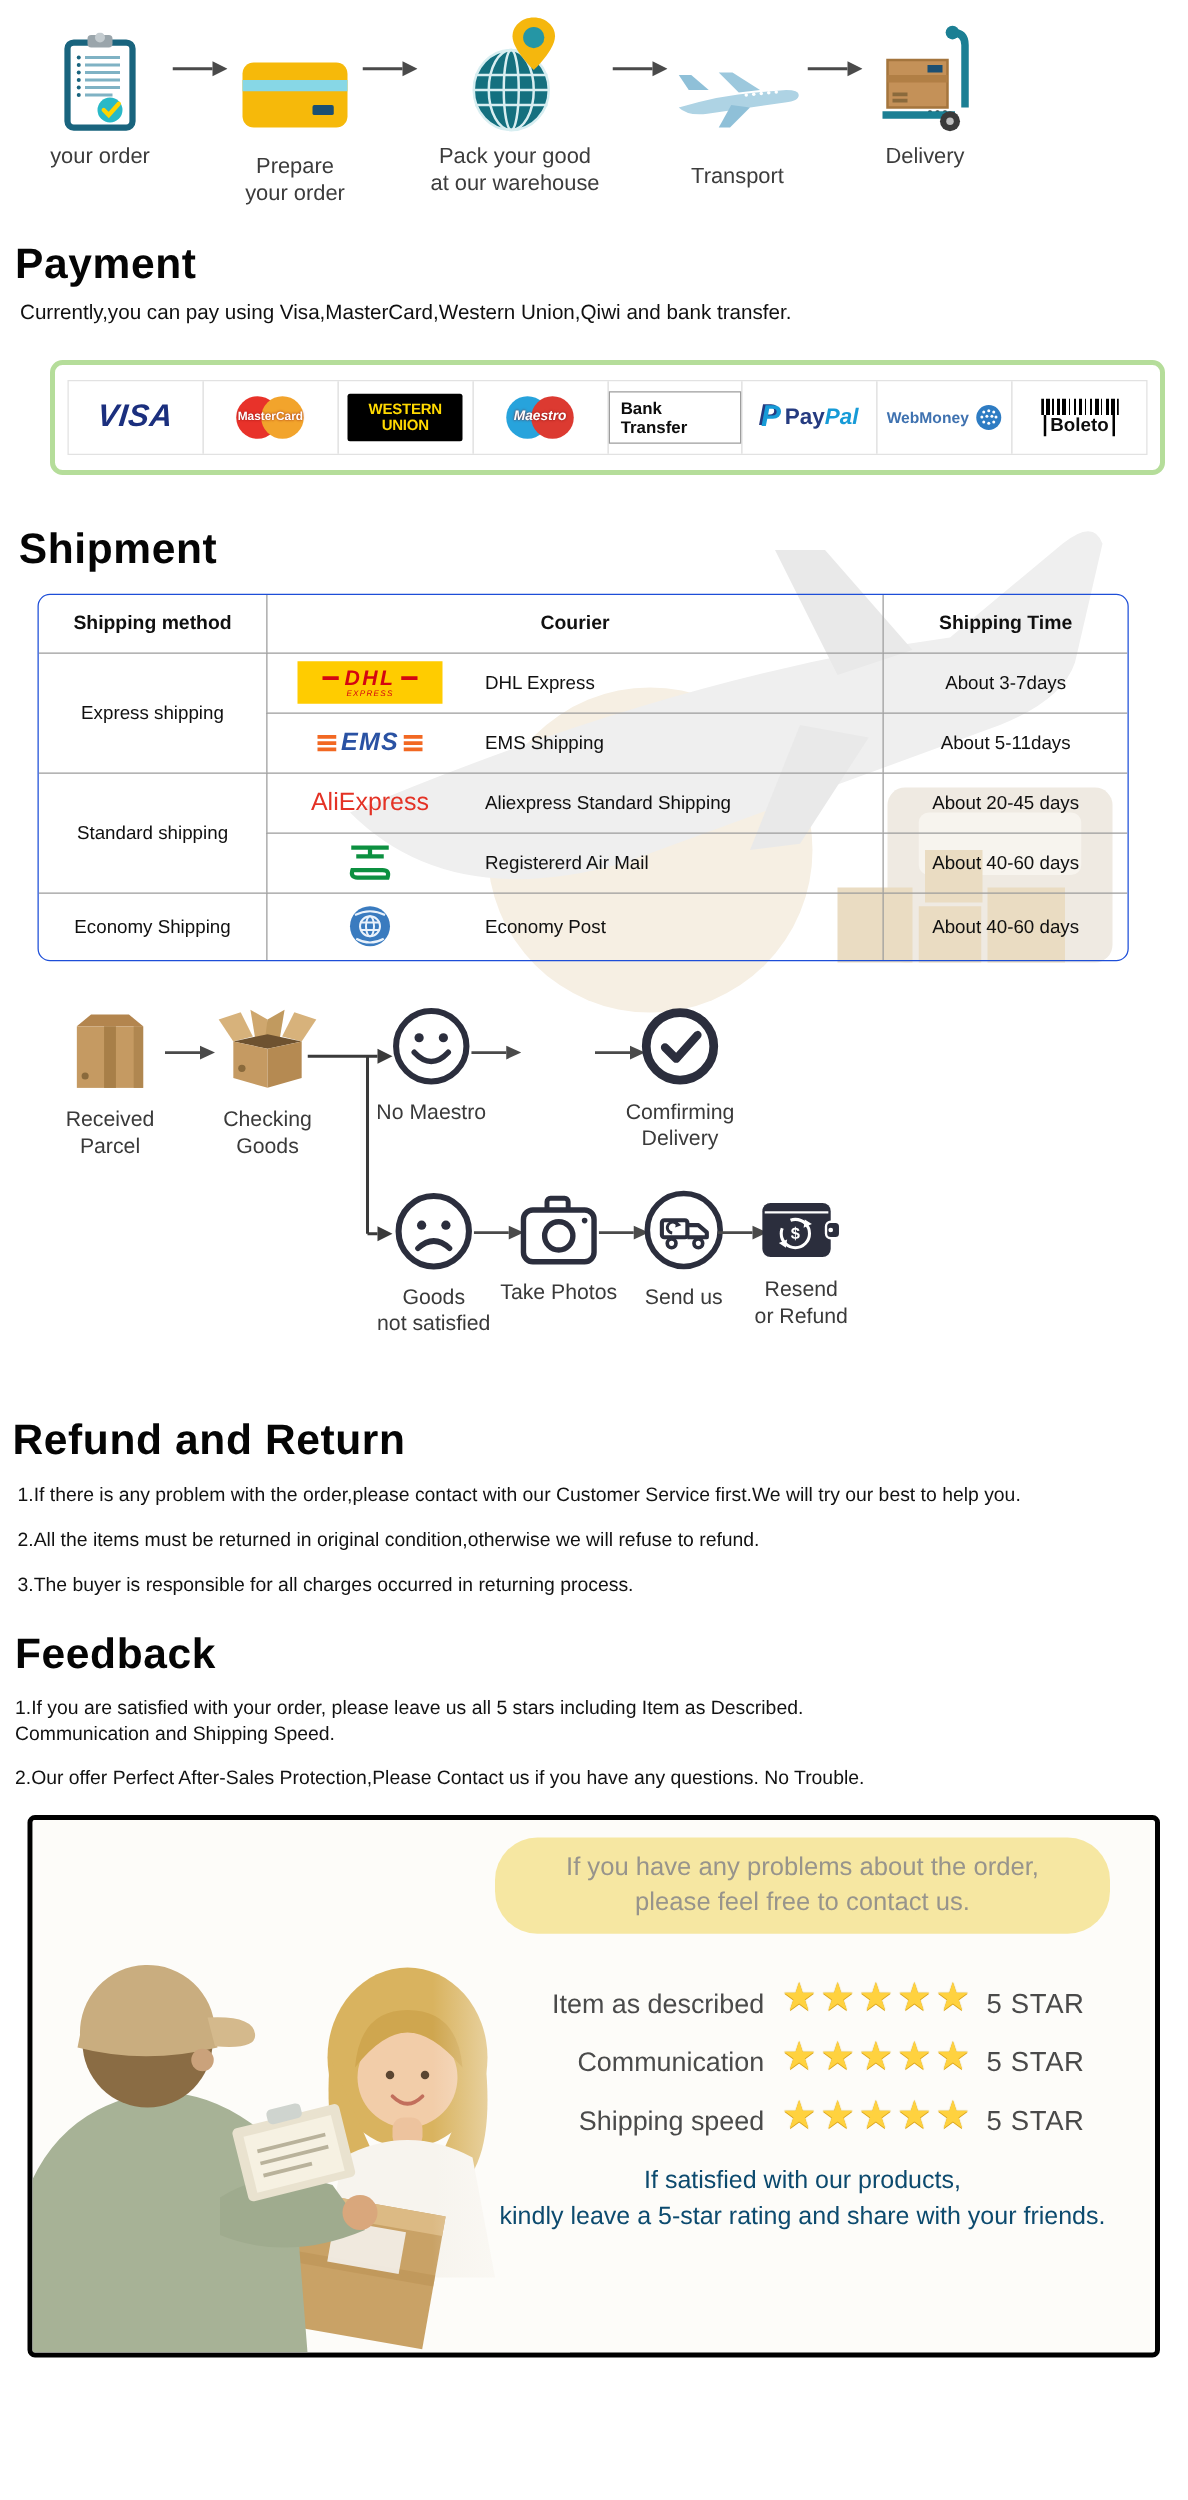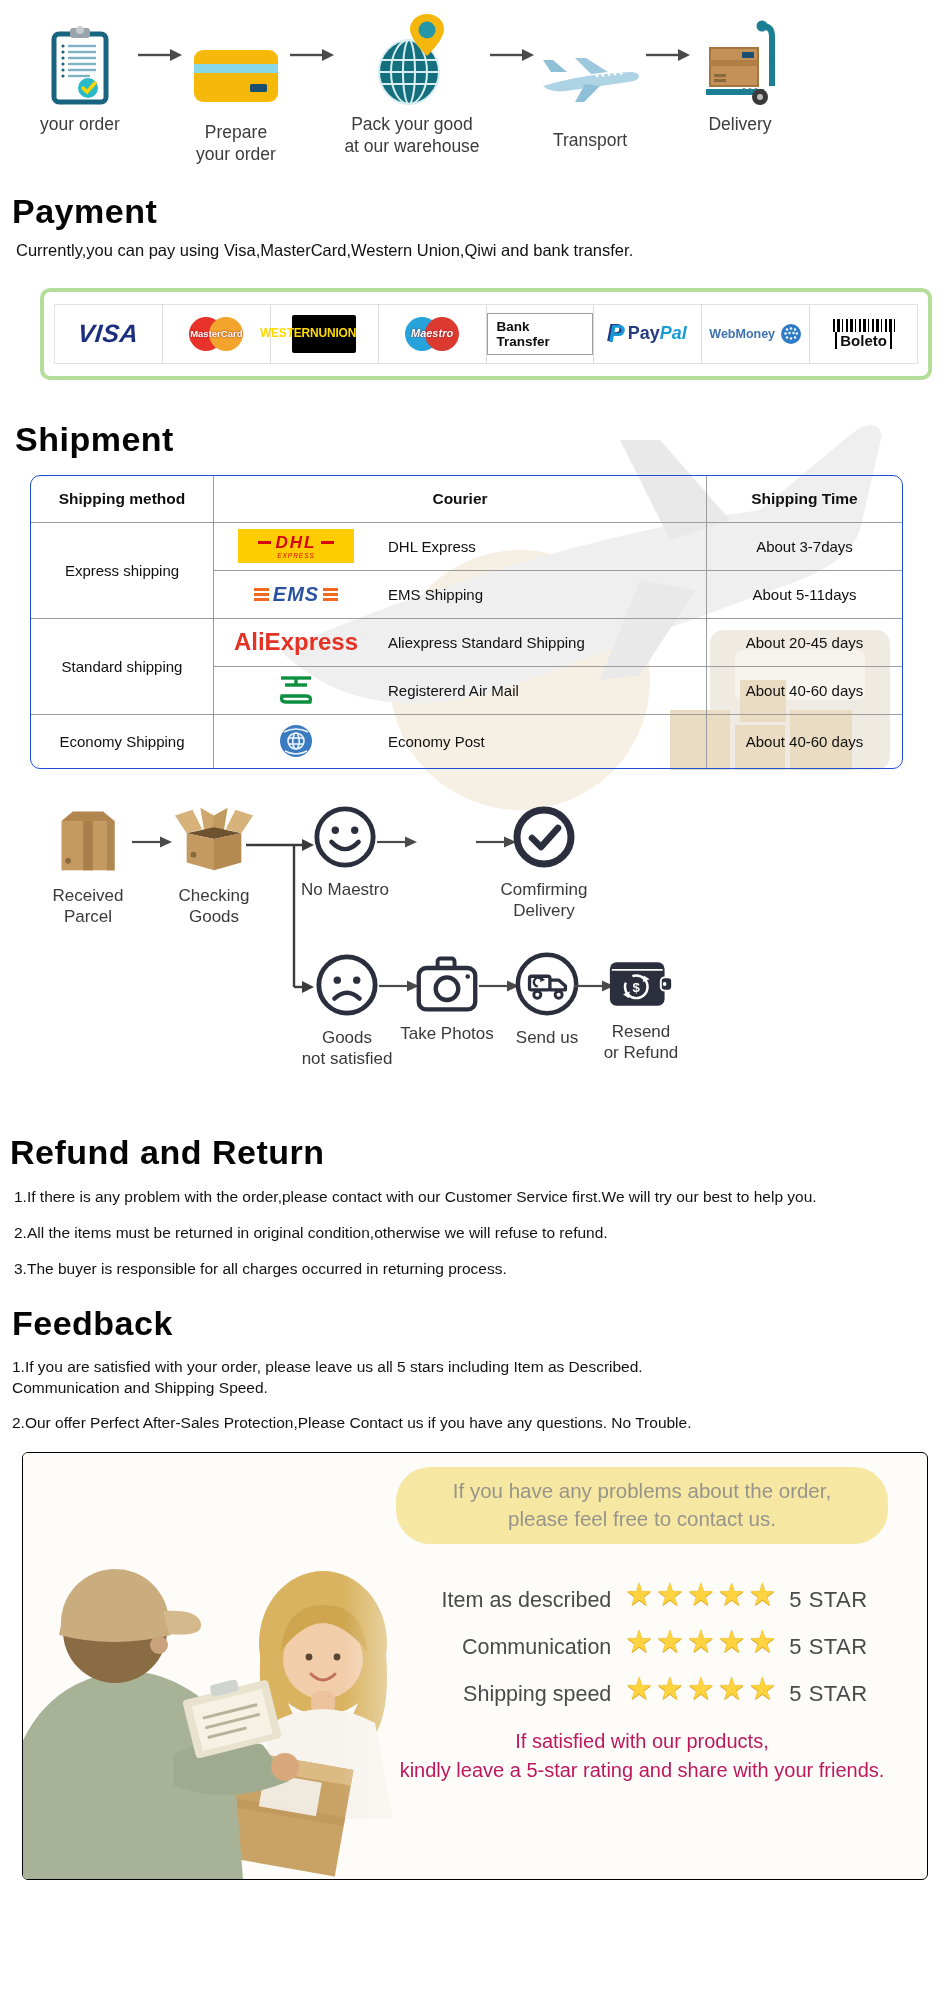--- a/index.html
+++ b/index.html
@@ -24,21 +24,21 @@
   .pay-cell{flex:1;display:flex;align-items:center;justify-content:center;border-right:1px solid #dcdcdc;position:relative;}
   .pay-cell:last-child{border-right:none;}
   .visa{font-style:italic;font-weight:800;font-size:25px;color:#1b2f7e;letter-spacing:.5px;transform:skewX(-6deg);}
   .mcwrap{position:relative;width:66px;height:40px;}
   .mc-red{position:absolute;left:6px;top:3px;width:34px;height:34px;border-radius:50%;background:#e8322a;}
   .mc-org{position:absolute;right:6px;top:3px;width:34px;height:34px;border-radius:50%;background:#f2a42c;}
   .mc-txt{position:absolute;left:0;right:0;top:14px;text-align:center;color:#fff;font-size:9.5px;font-weight:700;text-shadow:0 0 2px #8d1212;}
   .ms-blu{position:absolute;left:6px;top:3px;width:34px;height:34px;border-radius:50%;background:#27a3dc;}
   .ms-red{position:absolute;right:6px;top:3px;width:34px;height:34px;border-radius:50%;background:#dc3a31;}
   .ms-txt{position:absolute;left:0;right:0;top:13px;text-align:center;color:#fff;font-size:11px;font-weight:700;font-style:italic;text-shadow:0 0 2px #7c1010;}
-  .wu{background:#000;border-radius:2px;width:64px;height:38px;display:flex;flex-direction:row;align-items:center;justify-content:flex-end;line-height:1.05;}
+  .wu{background:#000;border-radius:2px;width:92px;height:38px;display:flex;flex-direction:column;align-items:center;justify-content:center;line-height:1.05;}
   .wu span{color:#ffd900;font-weight:800;font-size:12px;letter-spacing:-.2px;}
   .bank{border:1px solid #9d9d9d;padding:5px 9px;font-weight:700;font-size:13.5px;color:#0d0d0d;background:#fff;}
   .pp{display:flex;align-items:center;}
   .pp-p{font-style:italic;font-weight:800;font-size:24px;color:#179bd7;text-shadow:-2px -1px 0 #253b80;margin-right:3px;}
   .pp-pay{font-weight:800;font-size:18px;color:#253b80;text-align:right;}
   .pp-pal{font-style:italic;font-weight:800;font-size:18px;color:#179bd7;}
   .wm{display:flex;align-items:center;gap:5px;}
   .wm-txt{color:#3f72b0;font-weight:700;font-size:12.5px;}
   .boleto{display:flex;flex-direction:column;align-items:center;}
   .bol-bars{width:62px;height:13px;background:repeating-linear-gradient(90deg,#000 0 2px,#fff 2px 4px,#000 4px 7px,#fff 7px 9px,#000 9px 10px,#fff 10px 13px);}
@@ -59,44 +59,44 @@
   .time{justify-content:center;font-size:15px;}
   .dhl{width:116px;height:34px;background:#ffcc00;display:flex;flex-direction:column;align-items:center;justify-content:center;line-height:1;}
   .dhl-row{display:flex;align-items:center;gap:5px;}
   .dhl-row i{display:block;width:13px;height:3px;background:#d40511;}
   .dhl-txt{color:#d40511;font-weight:800;font-style:italic;font-size:17px;letter-spacing:2px;}
   .dhl-sub{color:#d40511;font-style:italic;font-size:6.5px;letter-spacing:1px;margin-top:2px;}
   .ems{display:flex;align-items:center;gap:4px;}
   .ems-st{display:flex;flex-direction:column;gap:2px;}
   .ems-st i{display:block;width:15px;height:3px;background:#f26822;}
   .ems-txt{color:#2a52a3;font-weight:800;font-style:italic;font-size:20px;letter-spacing:1px;}
-  .alix{color:#e43225;font-weight:700;font-size:24px;}
+  .alix{color:#e43225;font-weight:400;font-size:20px;}
 
   
   .flow{position:relative;height:286px;margin-top:34px;}
   .fitem{position:absolute;width:110px;display:flex;flex-direction:column;align-items:center;gap:8px;text-align:center;}
   .flabel{font-size:17px;color:#3a3a3a;line-height:1.25;}
   .farrow{position:absolute;}
 
   
   #ref-title{margin:44px 0 10px 10px;}
   .rr-item{margin:15px 0 0 14px;font-size:15.5px;color:#121212;line-height:1.35;}
   #fb-title{margin:24px 0 6px 12px;}
   .fb-item{margin:13px 0 0 12px;font-size:15.5px;color:#121212;line-height:1.4;}
 
-  .card{position:relative;margin:18px 22px 0;height:426px;border:1px solid #000000;border-radius:6px;overflow:hidden;background:#fdfcf9;}
+  .card{position:relative;margin:18px 22px 0;height:426px;border:4px solid #000000;border-radius:6px;overflow:hidden;background:#fdfcf9;}
   .photo{position:absolute;left:0;top:0;}
   .card-content{position:absolute;left:350px;right:16px;top:14px;display:flex;flex-direction:column;align-items:center;}
   .bubble{background:#f6e7a2;border-radius:34px;padding:10px 26px;text-align:center;color:#97948c;font-size:20.5px;line-height:1.4;width:440px;}
   .ratings{margin-top:22px;width:100%;}
   .rrow{display:flex;align-items:flex-end;justify-content:center;height:47px;}
   .rlabel{width:195px;text-align:right;font-size:21.5px;color:#4a4a4a;}
   .rstars{font-size:31px;color:#ffd23f;letter-spacing:3px;margin:0 10px 0 14px;text-shadow:0 1px 0 #d9a31b,0 0 1px #caa22a;}
   .rvalue{font-size:22px;color:#4a4a4a;letter-spacing:.5px;}
-  .card-footer{margin-top:20px;text-align:center;font-size:20px;color:#be185d;line-height:1.45;}
+  .card-footer{margin-top:20px;text-align:center;font-size:20px;color:#0c4a6e;line-height:1.45;}
 </style>
 </head>
 <body>
 
 <section>
   <div class="steps">
 
     <div class="step w1">
       <div class="ic">
         <svg width="60" height="80" viewBox="0 0 60 80">

